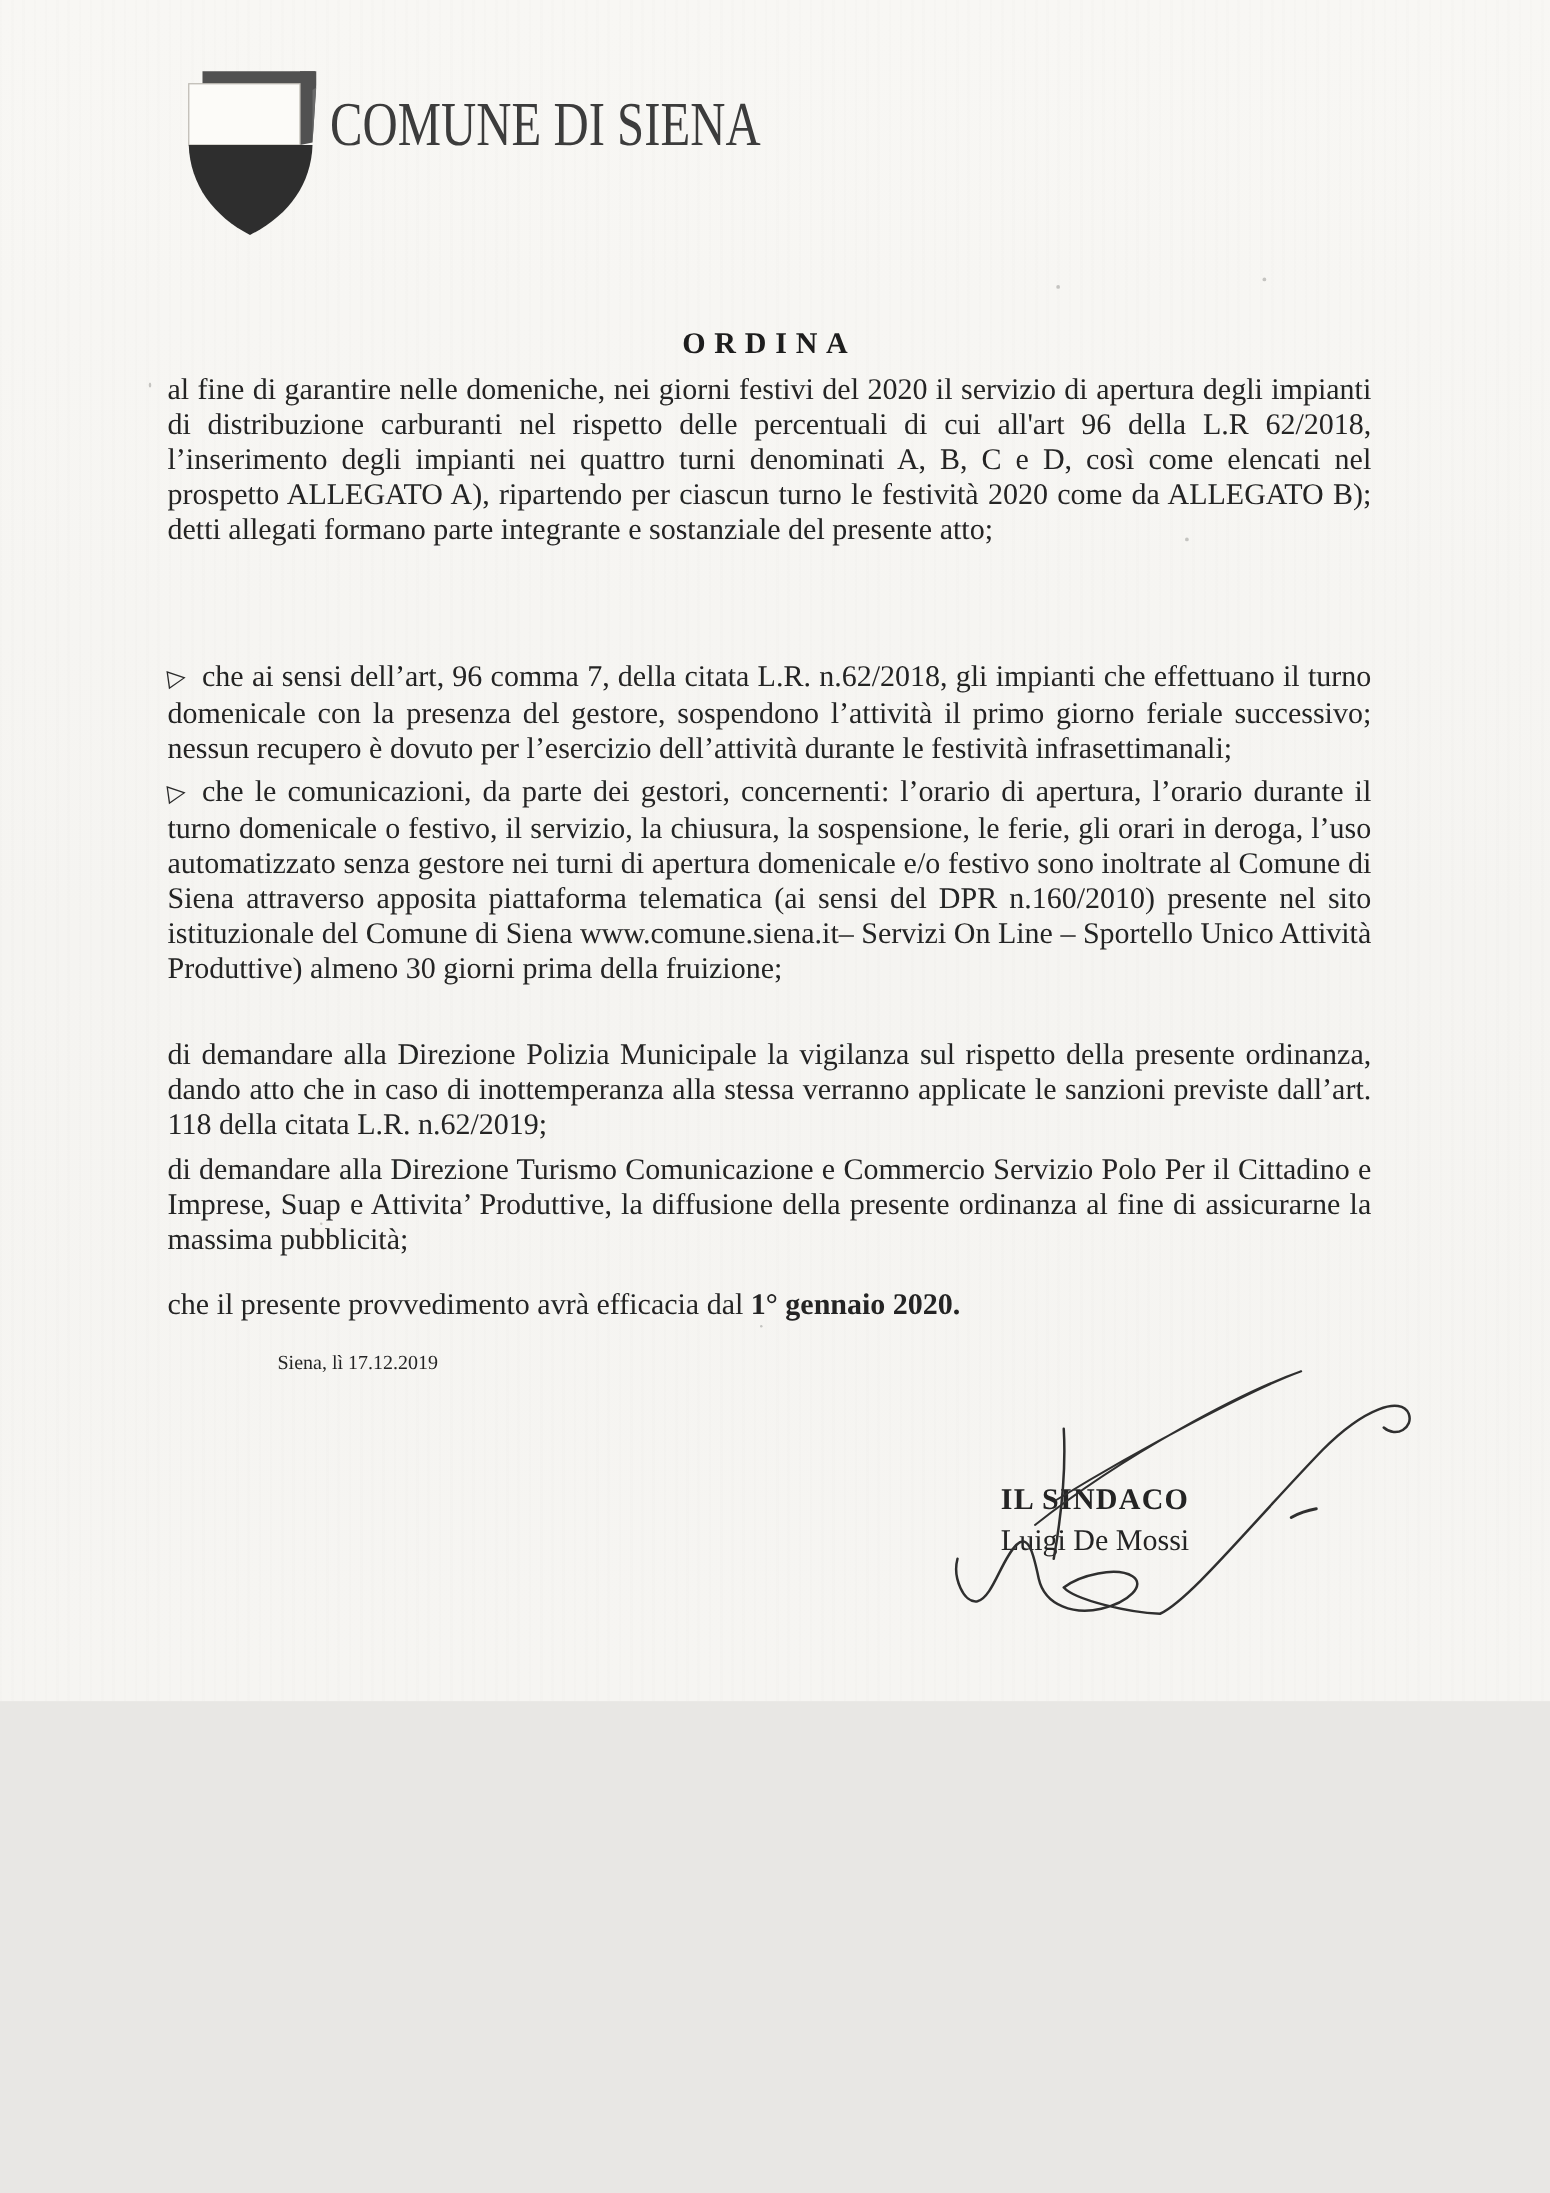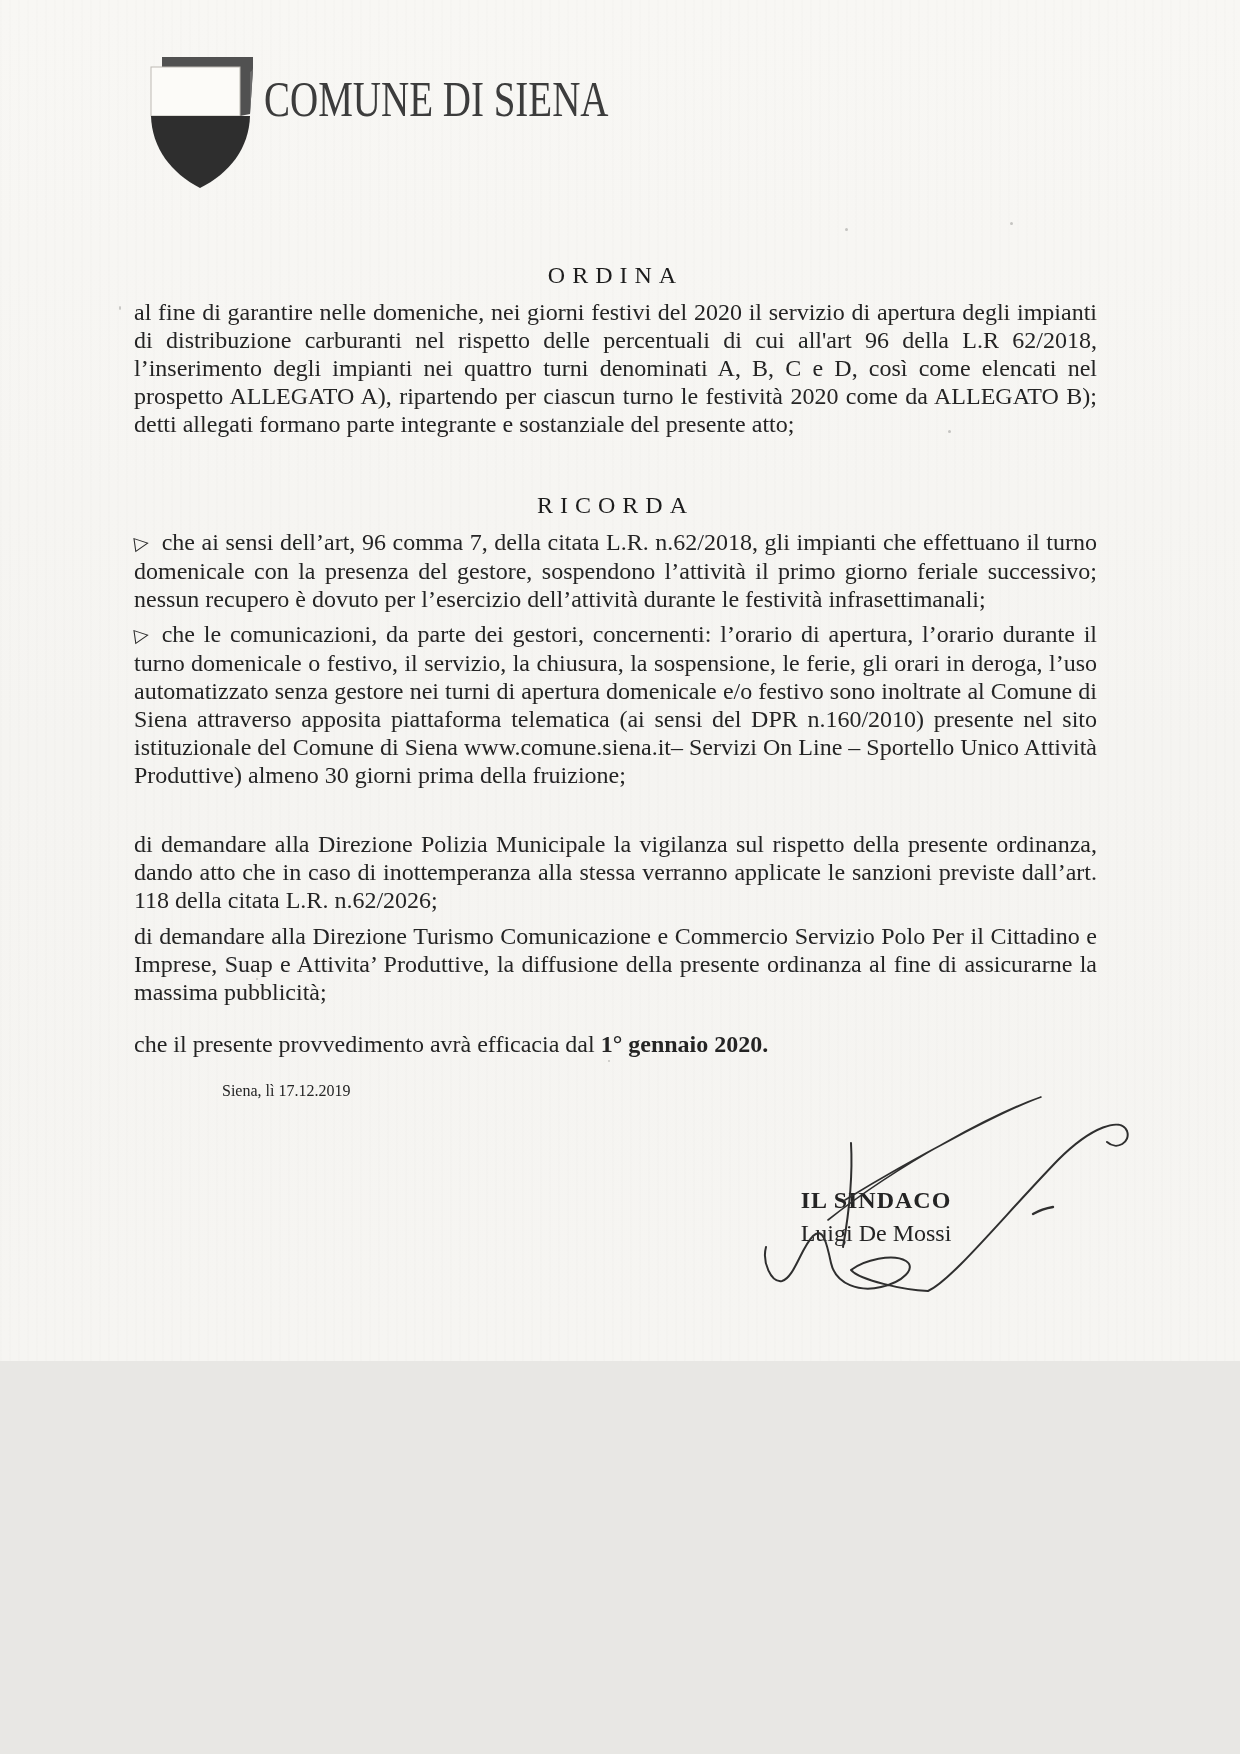--- a/index.html
+++ b/index.html
@@ -21,21 +21,21 @@
   .crest { position: absolute; left: 140px; top: 52px; }
   .brand-text {
     position: absolute; left: 264px; top: 70px;
     font-size: 50px; line-height: 58px; color: #3c3c3c;
     letter-spacing: 0px; white-space: nowrap;
     transform: scaleX(0.78); transform-origin: left top;
   }
   
   .doc-heading {
     position: absolute; left: 134px; width: 963px; margin: 0;
-    text-align: center; font-size: 24px; font-weight: normal;
+    text-align: center; font-size: 24px; font-weight: bold;
     letter-spacing: 7px; color: #1d1d1d; white-space: nowrap;
   }
   .doc-par {
     position: absolute; left: 134px; width: 963px; margin: 0;
     font-size: 24px; line-height: 28px; text-align: justify;
     color: #242424;
   }
   .bullet-marker {
     display: inline-block;
     font-family: "DejaVu Sans", sans-serif;
@@ -82,25 +82,24 @@
       <rect x="11" y="15" width="89" height="49" fill="#fcfbf8" stroke="#bdbab3" stroke-width="1"></rect>
       <path d="M 11,64 L 110,64 C 109,96 90,121 60,136 C 31,121 12,96 11,64 Z" fill="#2e2e2e"></path>
       <path d="M 110,20 L 113,18 L 110,62 Z" fill="#6a6a6a"></path>
     </svg>
   </div>
   <div class="brand-text">COMUNE DI SIENA</div>
 
   <h2 class="doc-heading pos-ordina-h">ORDINA</h2>
   <p class="doc-par pos-ordina-p">al fine di garantire nelle domeniche, nei giorni festivi del 2020 il servizio di apertura degli impianti di distribuzione carburanti nel rispetto delle percentuali di cui all'art 96 della L.R 62/2018, l’inserimento degli impianti nei quattro turni denominati A, B, C e D, così come elencati nel prospetto ALLEGATO A), ripartendo per ciascun turno le festività 2020 come da ALLEGATO B); detti allegati formano parte integrante e sostanziale del presente atto;</p>
 
-  <h2 class="doc-heading pos-ricorda-h">RICORDA</h2>
   <p class="doc-par pos-bullet1"><span class="bullet-marker">▷</span><span>che ai sensi dell’art, 96 comma 7, della citata L.R. n.62/2018, gli impianti che effettuano il turno domenicale con la presenza del gestore, sospendono l’attività il primo giorno feriale successivo; nessun recupero è dovuto per l’esercizio dell’attività durante le festività infrasettimanali;</span></p>
   <p class="doc-par pos-bullet2"><span class="bullet-marker">▷</span><span>che le comunicazioni, da parte dei gestori, concernenti: l’orario di apertura, l’orario durante il turno domenicale o festivo, il servizio, la chiusura, la sospensione, le ferie, gli orari in deroga, l’uso automatizzato senza gestore nei turni di apertura domenicale e/o festivo sono inoltrate al Comune di Siena attraverso apposita piattaforma telematica (ai sensi del DPR n.160/2010) presente nel sito istituzionale del Comune di Siena www.comune.siena.it– Servizi On Line – Sportello Unico Attività Produttive) almeno 30 giorni prima della fruizione;</span></p>
 
-  <p class="doc-par pos-dispone-p1">di demandare alla Direzione Polizia Municipale la vigilanza sul rispetto della presente ordinanza, dando atto che in caso di inottemperanza alla stessa verranno applicate le sanzioni previste dall’art. 118 della citata L.R. n.62/2026;</p>
+  <p class="doc-par pos-dispone-p1">di demandare alla Direzione Polizia Municipale la vigilanza sul rispetto della presente ordinanza, dando atto che in caso di inottemperanza alla stessa verranno applicate le sanzioni previste dall’art. 118 della citata L.R. n.62/2019;</p>
   <p class="doc-par pos-dispone-p2">di demandare alla Direzione Turismo Comunicazione e Commercio Servizio Polo Per il Cittadino e Imprese, Suap e Attivita’ Produttive,  la diffusione della presente ordinanza al fine di assicurarne la massima pubblicità;</p>
   <p class="doc-par pos-dispone-p3"><span>che il presente provvedimento avrà efficacia dal </span><strong>1° gennaio 2020.</strong></p>
 
   <div class="place-date">Siena, lì 17.12.2019</div>
 
   <div class="sig-block">
     <div class="sig-title">IL SINDACO</div>
     <div class="sig-name">Luigi De Mossi</div>
   </div>
 

